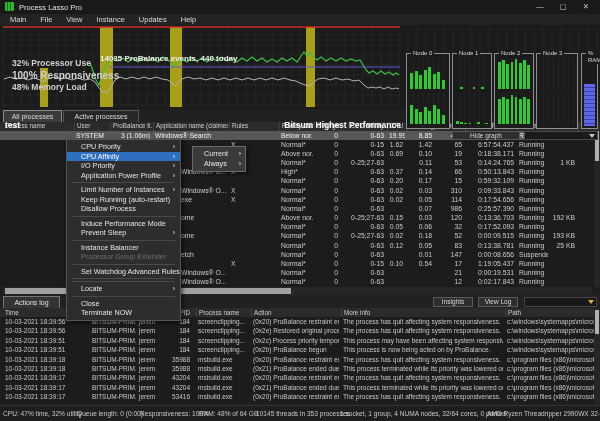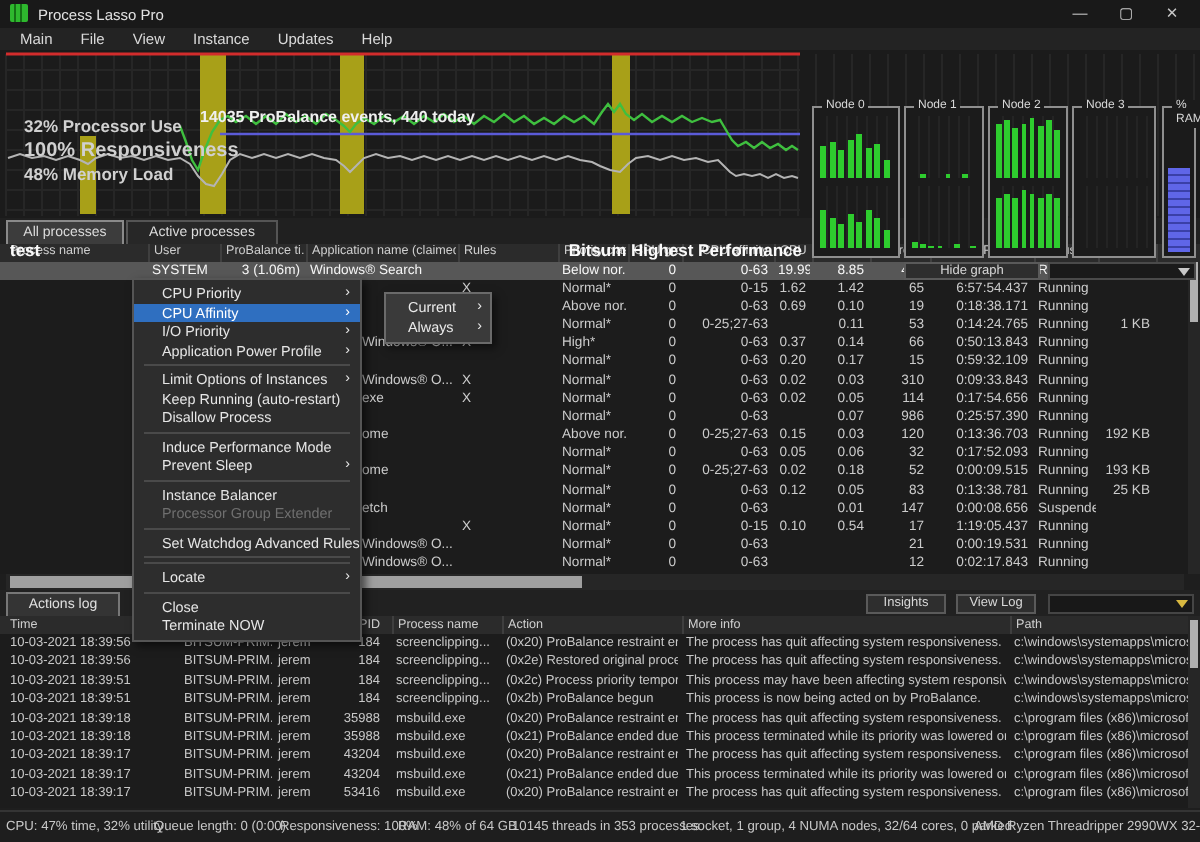--- a/index.html
+++ b/index.html
@@ -753,21 +753,21 @@
       <span class="sitem" style="left: 340px;">1 socket, 1 group, 4 NUMA nodes, 32/64 cores, 0 parked</span>
       <span class="sitem" style="left: 487px;">AMD Ryzen Threadripper 2990WX 32-Core</span>
     </div>
 
   <div class="ctxmenu" id="ctxmenu">
       <div class="mi"><span>CPU Priority</span><span class="arrow">›</span></div>
       <div class="mi hl"><span>CPU Affinity</span><span class="arrow">›</span></div>
       <div class="mi"><span>I/O Priority</span><span class="arrow">›</span></div>
       <div class="mi"><span>Application Power Profile</span><span class="arrow">›</span></div>
       <div class="msep"></div>
-      <div class="mi"><span>Limit Options of Instances</span><span class="arrow">›</span></div>
+      <div class="mi"><span>Limit Number of Instances</span><span class="arrow">›</span></div>
       <div class="mi"><span>Keep Running (auto-restart)</span></div>
       <div class="mi"><span>Disallow Process</span></div>
       <div class="msep"></div>
       <div class="mi"><span>Induce Performance Mode</span></div>
       <div class="mi"><span>Prevent Sleep</span><span class="arrow">›</span></div>
       <div class="msep"></div>
       <div class="mi"><span>Instance Balancer</span></div>
       <div class="mi dis"><span>Processor Group Extender</span></div>
       <div class="msep"></div>
       <div class="mi"><span>Set Watchdog Advanced Rules...</span></div>

